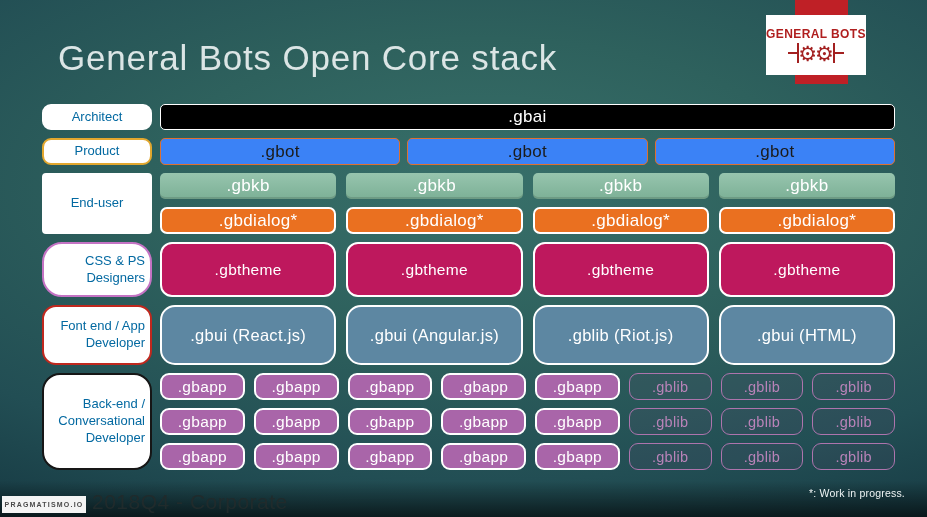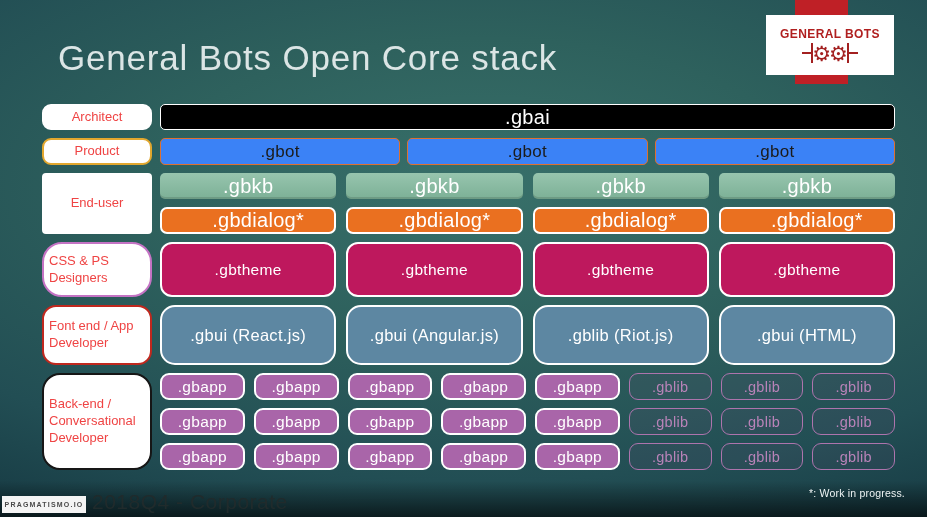--- a/index.html
+++ b/index.html
@@ -10,53 +10,53 @@
       linear-gradient(to bottom, rgba(0,0,0,0) 93%, rgba(0,0,0,0.6) 100%),
       radial-gradient(ellipse 120% 95% at 52% 36%, #38706a 0%, #2e615d 30%, #224e54 60%, #12323c 88%, #0a232c 100%);
   }
   .title{
     position:absolute;left:58px;top:38px;
     font-size:35px;letter-spacing:0.8px;color:#dbe5e5;font-weight:400;
   }
   
   .logo-stripe{position:absolute;left:795px;top:0;width:53px;height:84px;background:#bf2026;}
   .logo-card{
-    position:absolute;left:766px;top:15px;width:128px;height:60px;background:#ffffff;
+    position:absolute;left:766px;top:15px;width:100px;height:60px;background:#ffffff;
     display:flex;flex-direction:column;align-items:center;justify-content:center;gap:2px;
   }
   .logo-brand{color:#b01f1f;font-weight:bold;font-size:12px;letter-spacing:0.4px;}
   .gears{display:flex;align-items:center;color:#a32020;line-height:1;}
   .gears .hbar{width:9px;height:2px;background:#a32020;}
   .gears .vbar{width:2px;height:20px;background:#a32020;}
   .gears .gear{font-size:21px;margin:0 -1px;}
   
   .diagram{
     position:absolute;left:42px;top:104px;width:853px;
     display:grid;
     grid-template-columns:110px 735px;
     grid-template-rows:26px 27px 26px 27px 55px 60px 27px 27px 27px;
     column-gap:8px;row-gap:8px;
   }
   .role-label{
-    background:#ffffff;color:#ef4444;border:2px solid #ffffff;border-radius:9px;
-    display:flex;align-items:center;justify-content:center;text-align:left;
+    background:#ffffff;color:#0369a1;border:2px solid #ffffff;border-radius:9px;
+    display:flex;align-items:center;justify-content:center;text-align:right;
     font-size:13px;line-height:1.3;padding:2px 5px;box-sizing:border-box;grid-column:1;
   }
   .role-architect{grid-row:1;}
   .role-product{grid-row:2;border-color:#e2a72e;}
   .role-enduser{grid-row:3 / span 2;border-radius:4px;}
   .role-css{grid-row:5;border-color:#c473c4;border-radius:20px;}
   .role-frontend{grid-row:6;border-color:#c0281e;border-radius:14px;}
   .role-backend{grid-row:7 / span 3;border-color:#161616;border-radius:18px;}
   .boxrow{grid-column:2;display:flex;gap:10px;}
   .row-gbot{gap:7px;}
   .row-backend{gap:9px;}
   .box{
     flex:1;display:flex;align-items:center;justify-content:center;
-    color:#ffffff;font-size:20px;letter-spacing:0.3px;box-sizing:border-box;
+    color:#ffffff;font-size:17px;letter-spacing:0.3px;box-sizing:border-box;
     border:2px solid #ffffff;border-radius:7px;white-space:nowrap;overflow:hidden;
   }
   .gbai{background:#000000;border-width:1.5px;border-radius:5px;}
   .gbot{background:#3b82f6;color:#1b1b1b;border:1.5px solid #df7030;border-radius:5px;font-size:17px;}
   .gbkb{background:linear-gradient(#97c5ae,#7cb096);border:none;border-radius:5px;box-shadow:inset 0 -2px 0 rgba(0,0,0,0.12);}
   .gbdialog{background:#ea7020;border-radius:7px;padding-left:20px;}
   .gbtheme{background:#be185d;border-radius:12px;font-size:15.5px;}
   .gbui{background:#5d87a2;border-radius:15px;font-size:16.5px;}
   .gbapp{background:#a965a9;border-width:2.5px;border-radius:9px;font-size:15.5px;}
   .gblib{background:rgba(130,75,130,0.10);border:1.5px solid #ad74ad;color:#b983b9;border-radius:9px;font-size:14.5px;}

